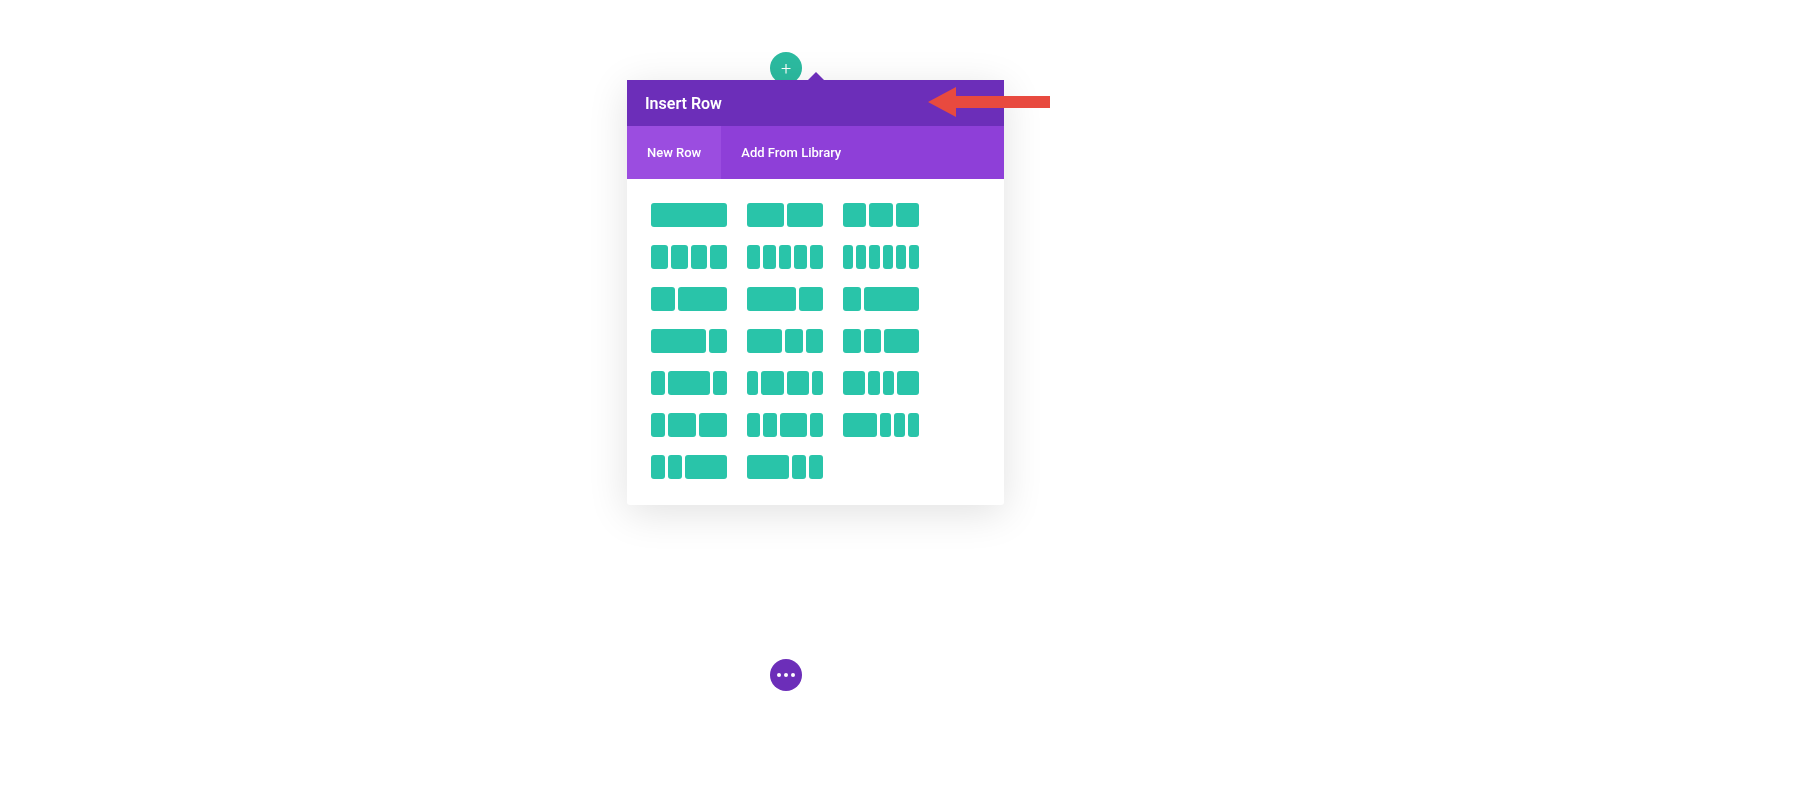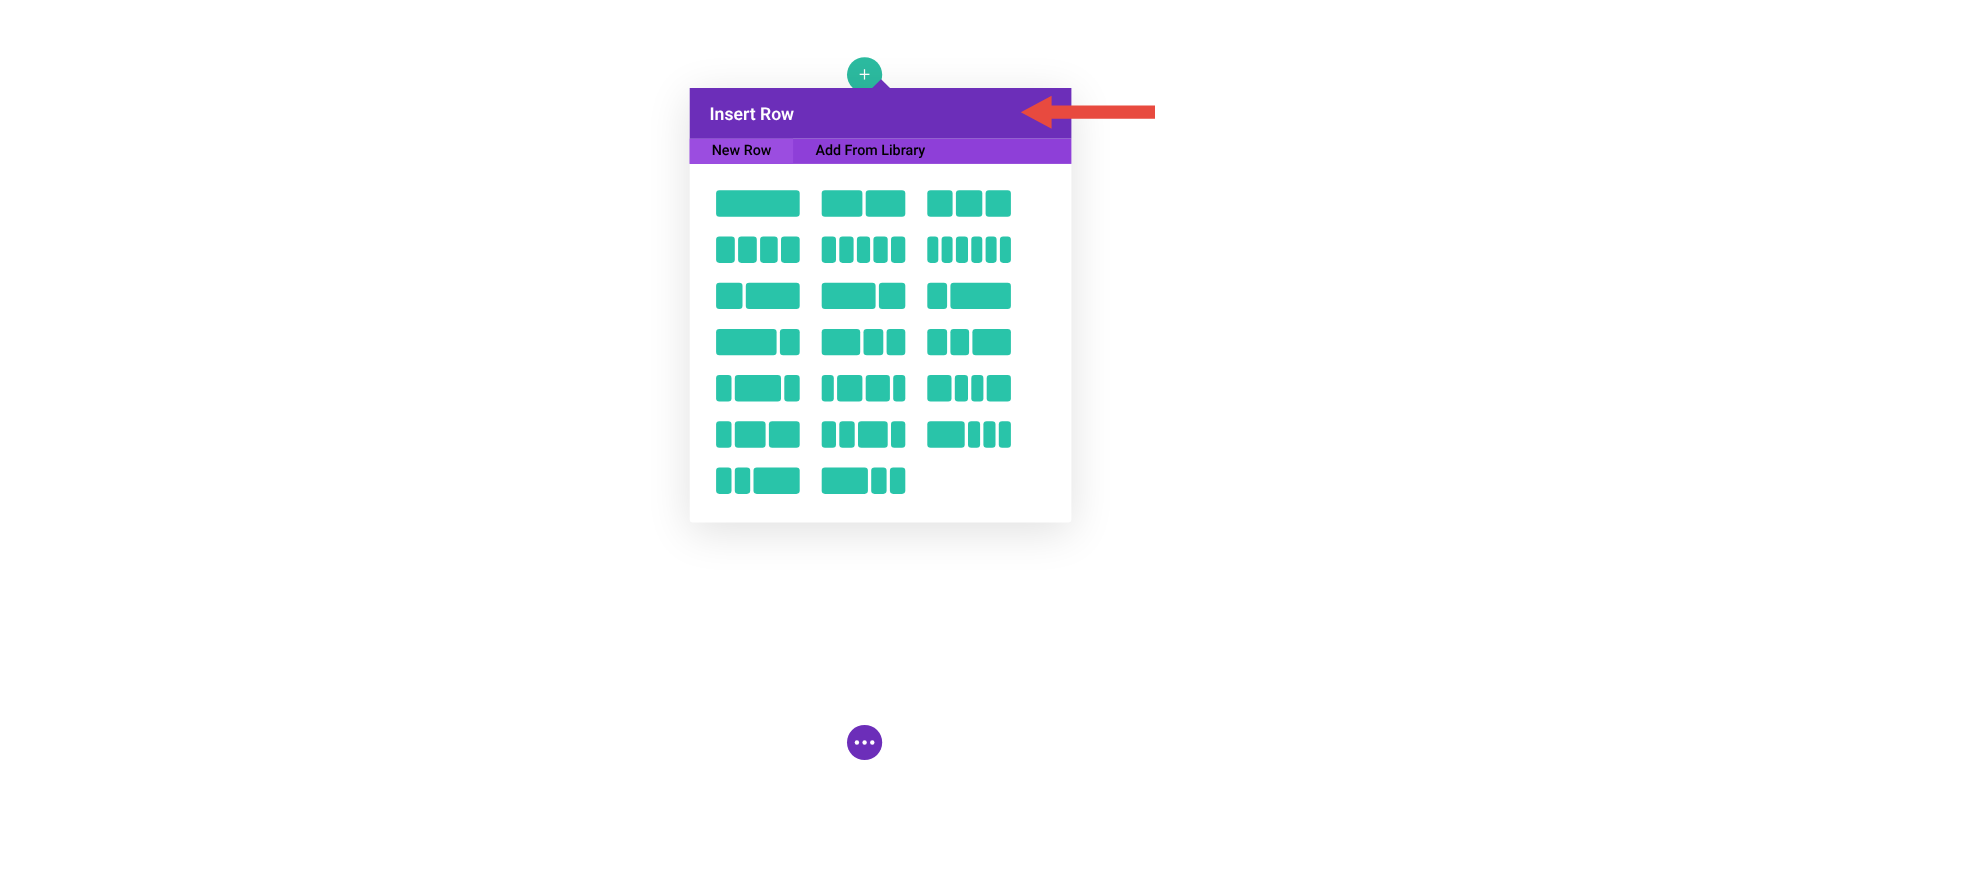--- a/index.html
+++ b/index.html
@@ -27,21 +27,21 @@
       justify-content: center;
       color: white;
       font-size: 18px;
       font-weight: 300;
       cursor: pointer;
     }
     .modal {
       position: absolute;
       left: 627px;
       top: 80px;
-      width: 347px;
+      width: 377px;
       background: #ffffff;
       box-shadow: 0 8px 40px rgba(0,0,0,0.12);
       border-radius: 3px;
       overflow: visible;
     }
     .modal-header {
       background: #6c2eb9;
       color: #ffffff;
       padding: 13px 18px;
       display: flex;
@@ -72,22 +72,22 @@
       height: 20px;
       display: flex;
       align-items: center;
       justify-content: center;
     }
     .tabs {
       background: #8e3fd8;
       display: flex;
     }
     .tab {
-      padding: 4px 20px;
-      color: #000000;
+      padding: 19px 20px;
+      color: #ffffff;
       font-size: 13px;
       cursor: pointer;
       font-weight: 500;
     }
     .tab.active {
       background: #9b4de0;
     }
     .layouts-grid {
       padding: 24px 24px 26px 24px;
       display: flex;

